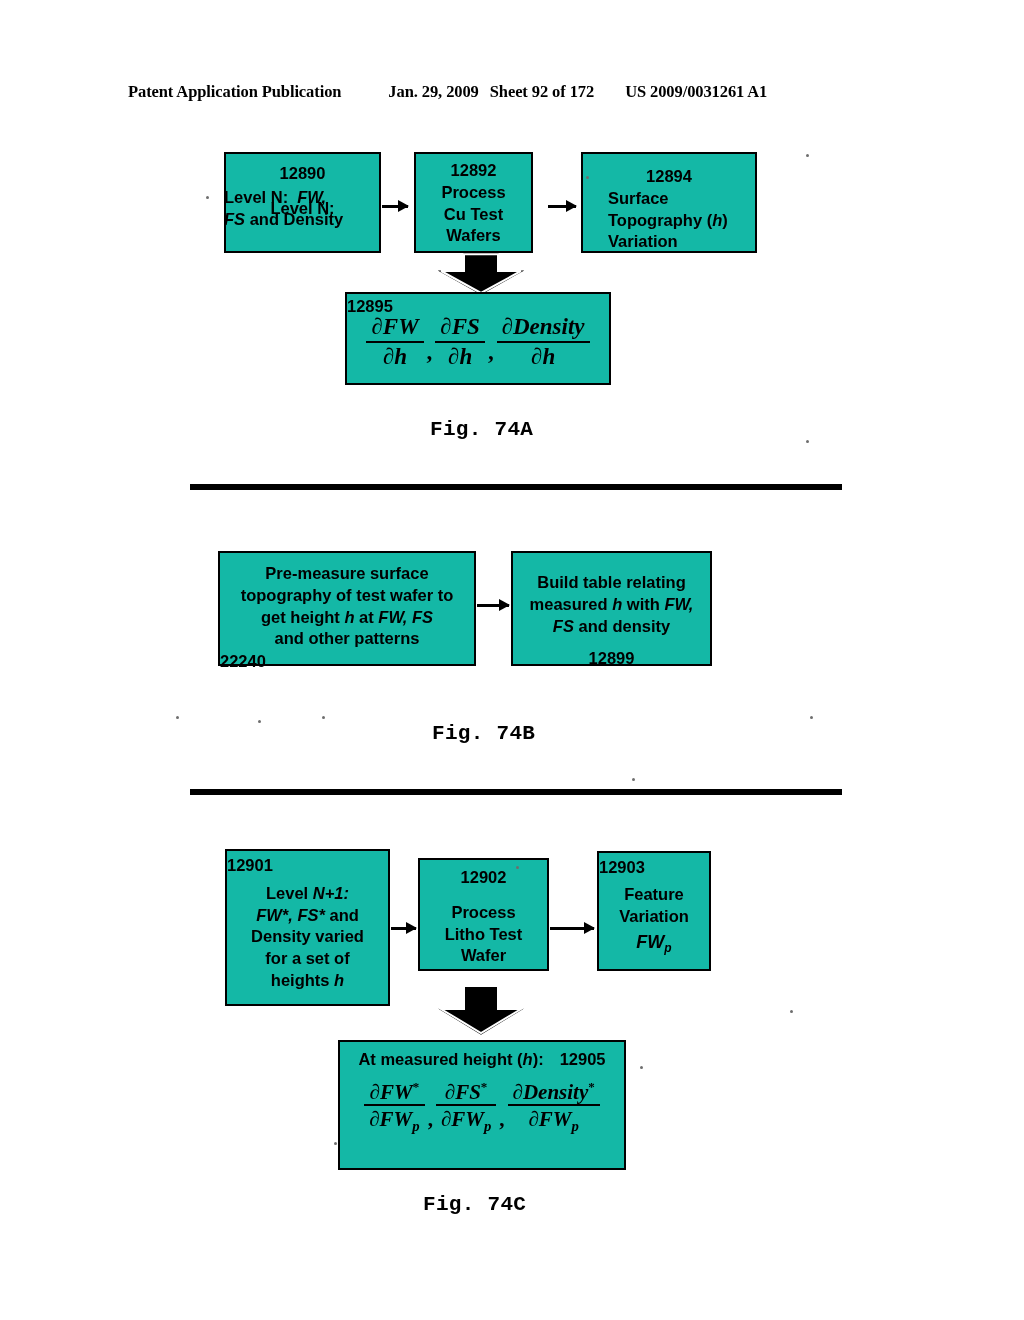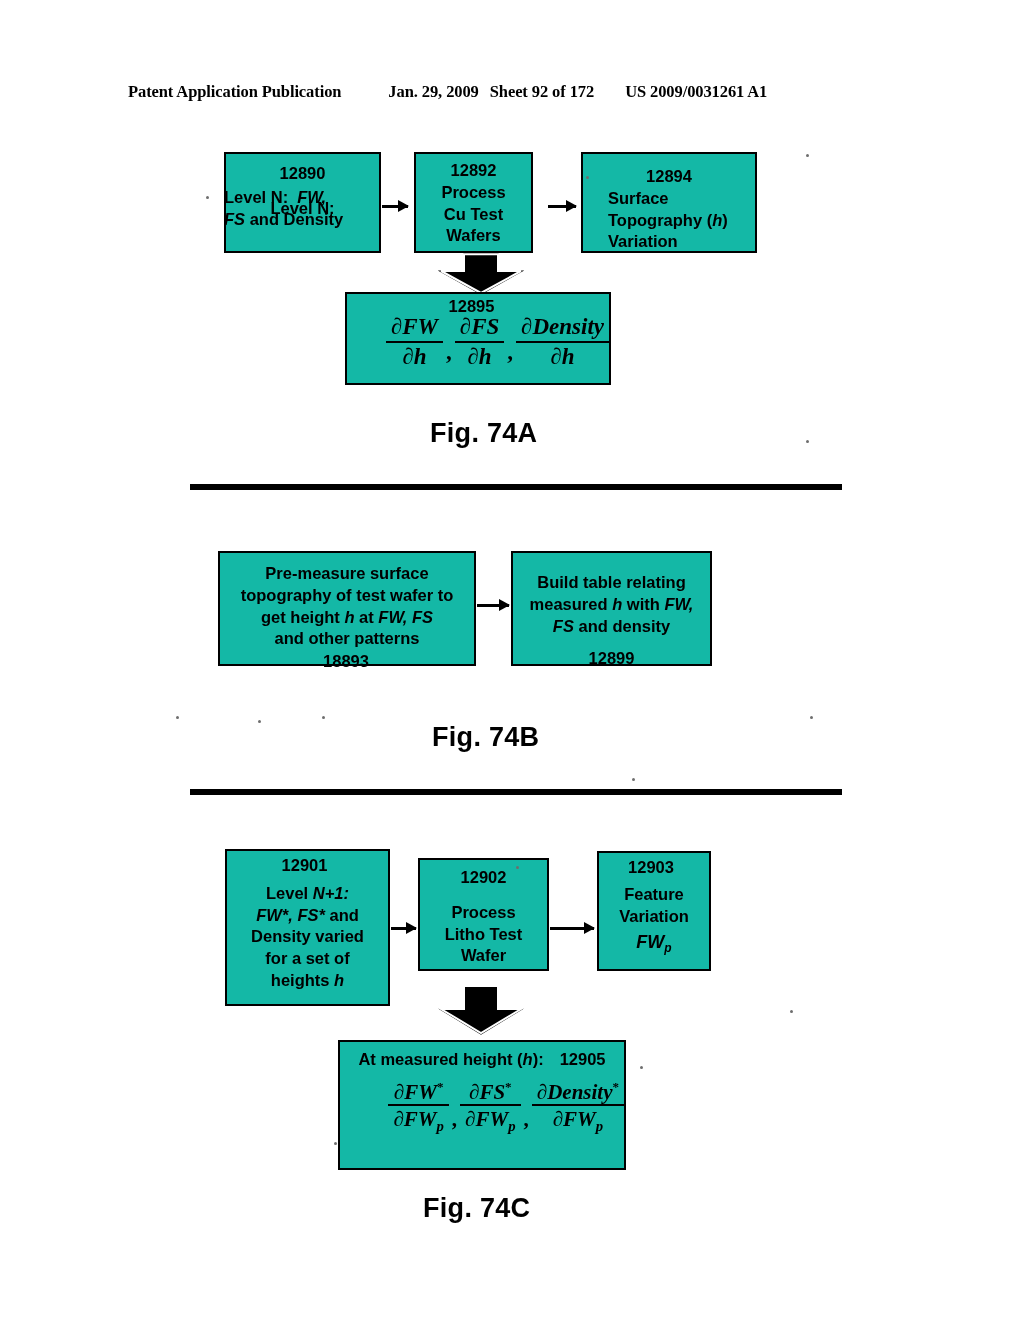--- a/index.html
+++ b/index.html
@@ -55,21 +55,21 @@
     font-size: 16.5px;
     line-height: 1.32;
     font-weight: bold;
   }
   .fbox .num {
     font-weight: bold;
     font-size: 16.5px;
   }
   .ital { font-style: italic; }
   .ctr { text-align: center; }
-  .rgt { text-align: center; }
+  .rgt { text-align: left; }
 
   
   .conn {
     position: absolute;
     height: 2.5px;
     background: #000000;
   }
   .conn::after {
     content: "";
     position: absolute;
@@ -84,31 +84,32 @@
 
   
   .blockarrow {
     position: absolute;
   }
   .blockarrow svg { display: block; }
 
   
   .fig-caption {
     position: absolute;
-    font-size: 27px;
+    font-size: 21px;
     font-weight: bold;
     letter-spacing: 0.3px;
     white-space: nowrap;
+    font-family: Liberation Mono, monospace;
   }
 
   
   .mathrow {
     display: flex;
     align-items: center;
-    justify-content: flex-end;
+    justify-content: center;
     font-family: "Liberation Serif", serif;
     font-style: italic;
     font-weight: bold;
   }
   .frac {
     display: inline-flex;
     flex-direction: column;
     align-items: center;
     line-height: 1.08;
   }
@@ -232,21 +233,21 @@
 <div class="fbox ctr" id="box-12897" style="left:218px; top:551px; width:258px; height:115px; padding-top:10px;">
   <div>Pre-measure surface</div>
   <div>topography of test wafer to</div>
   <div>
     <span>get height</span>
     <span class="ital">h</span>
     <span>at</span>
     <span class="ital">FW, FS</span>
   </div>
   <div>and other patterns</div>
-  <div class="num rgt" style="padding-right:2px; margin-top:1px;">18893</div>
+  <div class="num rgt" style="padding-right:2px; margin-top:1px;">22240</div>
 </div>
 
 <div class="conn" style="left:477px; top:604px; width:32px;"></div>
 
 <div class="fbox ctr" id="box-12899" style="left:511px; top:551px; width:201px; height:115px; padding-top:19px;">
   <div>Build table relating</div>
   <div>
     <span>measured</span>
     <span class="ital">h</span>
     <span>with</span>

